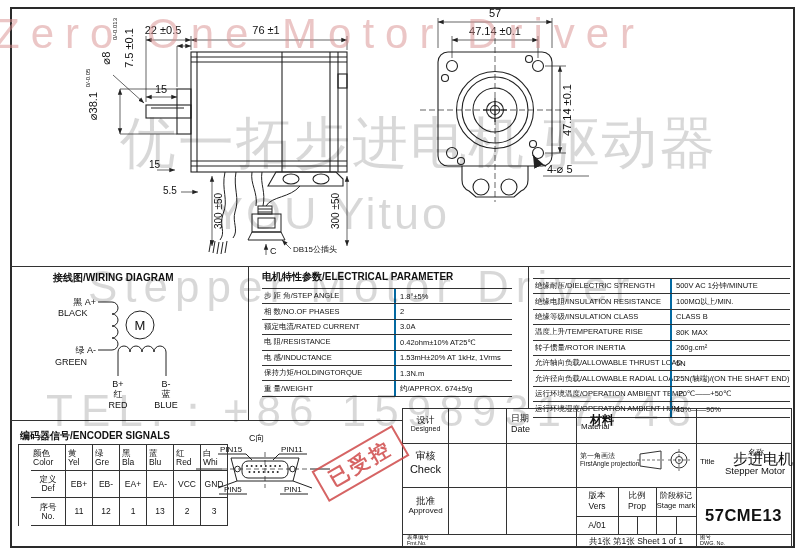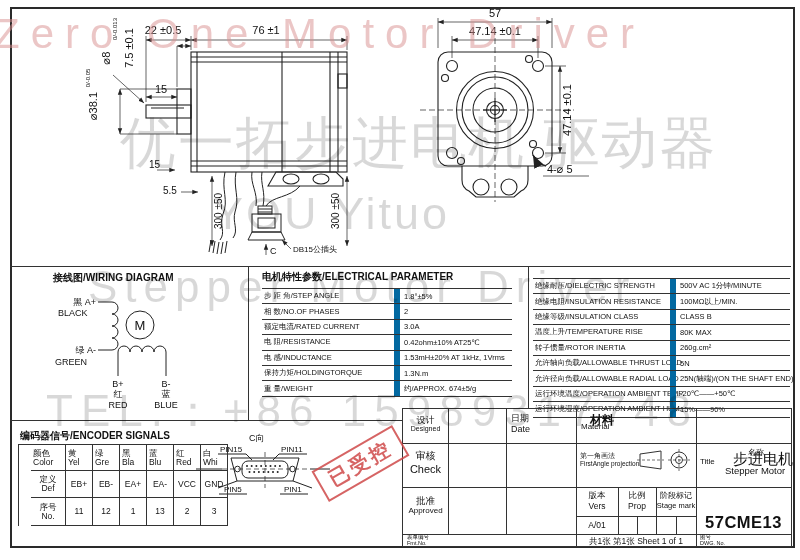--- a/index.html
+++ b/index.html
@@ -9,21 +9,21 @@
   #sheet-border{left:10px;top:7px;width:781px;height:537px;border:2px solid #2a2a2a;}
   .hline{border-top:1px solid #333;height:0;}
   .vline{border-left:1px solid #333;width:0;}
   #main-title{left:14px;top:9px;font-size:18px;font-weight:700;letter-spacing:.5px;}
   .sec-title{font-size:10px;font-weight:700;white-space:nowrap;}
   
   .ptable{border-top:1px solid #333;}
   .prow{display:flex;align-items:center;border-bottom:1px solid #333;height:14.4px;
         font-size:7.5px;white-space:nowrap;overflow:visible;}
   .prow .lbl{width:130px;padding-left:2px;}
-  .prow .val{flex:1;border-left:6px solid #0369a1;padding-left:4px;height:100%;display:flex;align-items:center;}
+  .prow .val{flex:1;border-left:2px solid #0369a1;padding-left:4px;height:100%;display:flex;align-items:center;}
   #spec-table .prow .lbl{width:135px;}
   
   #encoder-table{display:grid;grid-template-columns:35px repeat(6,27px);
         grid-template-rows:26px 27px 28px;border-left:1px solid #333;border-top:1px solid #333;padding-left:12px;}
   #encoder-table .cell{border-right:1px solid #333;border-bottom:1px solid #333;
         font-size:8.5px;display:flex;flex-direction:column;justify-content:center;
         padding-left:2px;line-height:9px;}
   #encoder-table .cell.ctr{align-items:center;padding-left:0;}
   
   #title-block{left:402px;top:408px;width:388px;height:137px;border:1px solid #333;}
@@ -416,21 +416,21 @@
     <div class="tb-txt" style="left:322px;top:56px;font-size:9.5px;">Stepper Motor</div>
     <div class="tb-txt" style="left:0;top:86px;width:45px;text-align:center;font-size:9.5px;">批准</div>
     <div class="tb-txt" style="left:0;top:97px;width:45px;text-align:center;font-size:8px;">Approved</div>
     <div class="tb-txt" style="left:173px;top:81px;width:42px;text-align:center;font-size:8.5px;">版本</div>
     <div class="tb-txt" style="left:173px;top:92px;width:42px;text-align:center;font-size:8.5px;">Vers</div>
     <div class="tb-txt" style="left:215px;top:81px;width:38px;text-align:center;font-size:8.5px;">比例</div>
     <div class="tb-txt" style="left:215px;top:92px;width:38px;text-align:center;font-size:8.5px;">Prop</div>
     <div class="tb-txt" style="left:253px;top:81px;width:40px;text-align:center;font-size:8px;">阶段标记</div>
     <div class="tb-txt" style="left:248px;top:92px;width:50px;text-align:center;font-size:7.5px;">Stage mark</div>
     <div class="tb-txt" style="left:173px;top:111px;width:42px;text-align:center;font-size:8.5px;">A/01</div>
-    <div class="tb-txt" style="left:293px;top:104px;width:95px;text-align:center;font-size:16.5px;font-weight:600;letter-spacing:.5px;">57CME13</div>
+    <div class="tb-txt" style="left:293px;top:97px;width:95px;text-align:center;font-size:16.5px;font-weight:600;letter-spacing:.5px;">57CME13</div>
     <div class="tb-txt" style="left:4px;top:126px;font-size:5.5px;line-height:5.5px;">表单编号</div>
     <div class="tb-txt" style="left:4px;top:132px;font-size:5.5px;line-height:5.5px;">Fmt.No.</div>
     <div class="tb-txt" style="left:173px;top:127px;width:120px;text-align:center;font-size:8.5px;">共1张 第1张 Sheet 1 of 1</div>
     <div class="tb-txt" style="left:297px;top:126px;font-size:5.5px;line-height:5.5px;">图号</div>
     <div class="tb-txt" style="left:297px;top:132px;font-size:5.5px;line-height:5.5px;">DWG. No.</div>
   </div>
 
   <div class="wm" id="wm-top">Zero One Motor Driver</div>
   <div class="wm" id="wm-cn">优一拓步进电机 驱动器</div>
   <div class="wm" id="wm-brand">YOU Yituo</div>

